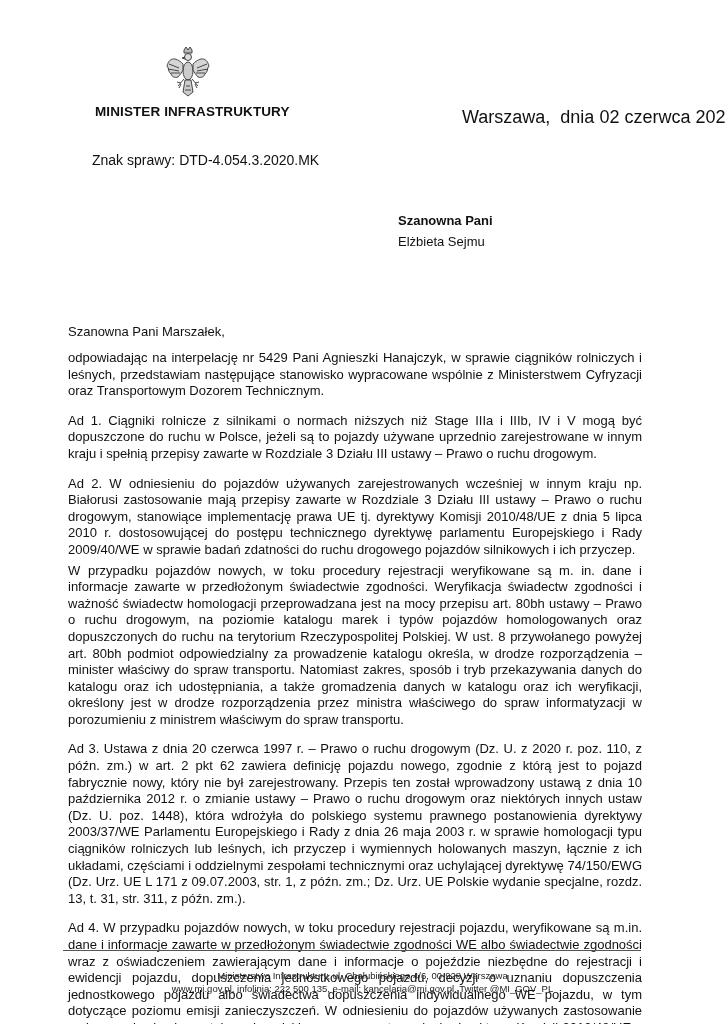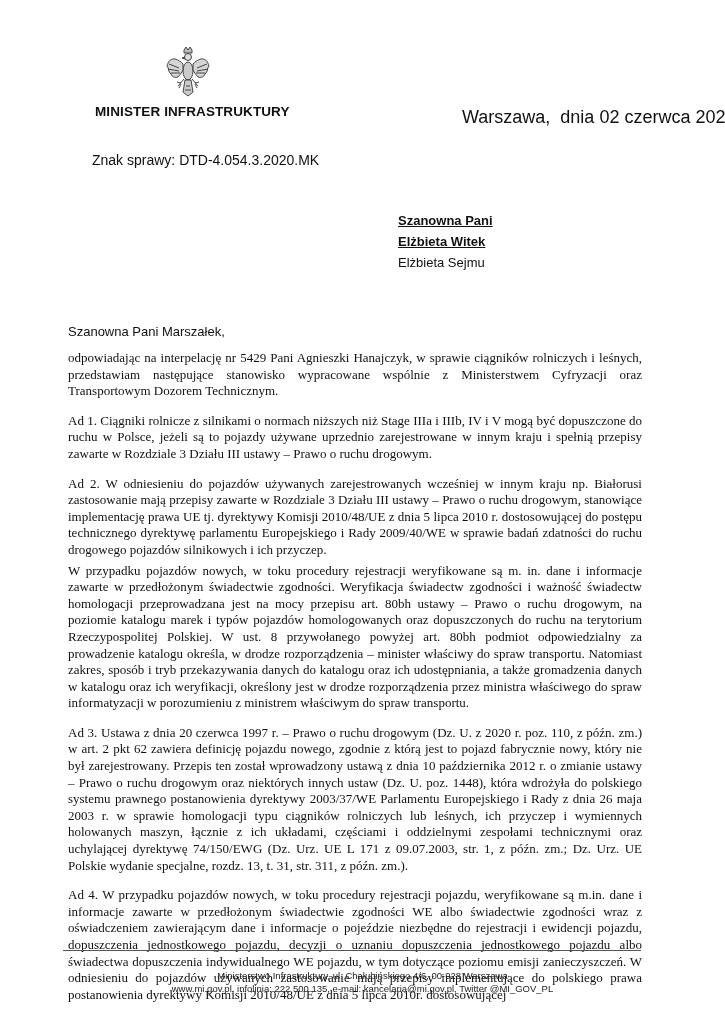--- a/index.html
+++ b/index.html
@@ -6,27 +6,27 @@
   body {
     width: 725px; height: 1024px; position: relative; overflow: hidden;
     font-family: "Liberation Sans", sans-serif; color: #111111;
   }
   .emblem { position: absolute; left: 165px; top: 46px; width: 46px; height: 52px; }
   .org-name { position: absolute; left: 95px; top: 104px; font-size: 13.5px; font-weight: bold; letter-spacing: 0.1px; }
   .place-date { position: absolute; left: 462px; top: 107px; font-size: 18px; white-space: pre; text-align: right; }
   .case-ref { position: absolute; left: 92px; top: 152px; font-size: 14px; }
   .recipient { position: absolute; left: 398px; top: 210px; font-size: 13px; }
   .recipient div { height: 21px; line-height: 21px; }
-  .recipient .bold { font-weight: bold; text-decoration: underline; }
+  .recipient .bold { font-weight: bold; }
   .salutation { position: absolute; left: 68px; top: 324px; font-size: 13px; }
   .body-text {
     position: absolute; left: 68px; top: 350px; width: 574px;
     font-size: 13px; line-height: 16.6px; text-align: justify;
   }
-  .body-text p { margin: 0 0 13px 0; font-family: Liberation Serif, serif; }
+  .body-text p { margin: 0 0 13px 0; }
   .body-text p.tight { margin-bottom: 4px; }
   .footer-rule { position: absolute; left: 63px; top: 950px; width: 578px; height: 0; border-top: 1px solid #555; }
   .footer { position: absolute; left: 0; top: 969px; width: 725px; text-align: center; font-size: 9.5px; line-height: 13px; color: #222; }
 </style>
 </head>
 <body>
 
 <div class="emblem">
   <svg viewBox="0 0 46 52" width="46" height="52">
     <g fill="none" stroke="#333" stroke-width="0.9">
@@ -51,21 +51,20 @@
     </g>
   </svg>
 </div>
 
 <div class="org-name">MINISTER INFRASTRUKTURY</div>
 <div class="place-date">Warszawa,  dnia 02 czerwca 2020 r.</div>
 <div class="case-ref">Znak sprawy: DTD-4.054.3.2020.MK</div>
 
 <div class="recipient">
   <div class="bold">Szanowna Pani</div>
-  <div class="bold">Elżbieta Witek</div>
   <div>Elżbieta Sejmu</div>
 </div>
 
 <div class="salutation">Szanowna Pani Marszałek,</div>
 
 <div class="body-text">
   <p>odpowiadając na interpelację nr 5429 Pani Agnieszki Hanajczyk, w sprawie ciągników rolniczych i leśnych, przedstawiam następujące stanowisko wypracowane wspólnie z Ministerstwem Cyfryzacji oraz Transportowym Dozorem Technicznym.</p>
   <p>Ad 1. Ciągniki rolnicze z silnikami o normach niższych niż Stage IIIa i IIIb, IV i V mogą być dopuszczone do ruchu w Polsce, jeżeli są to pojazdy używane uprzednio zarejestrowane w innym kraju i spełnią przepisy zawarte w Rozdziale 3 Działu III ustawy – Prawo o ruchu drogowym.</p>
   <p class="tight">Ad 2. W odniesieniu do pojazdów używanych zarejestrowanych wcześniej w innym kraju np. Białorusi zastosowanie mają przepisy zawarte w Rozdziale 3 Działu III ustawy – Prawo o ruchu drogowym, stanowiące implementację prawa UE tj. dyrektywy Komisji 2010/48/UE z dnia 5 lipca 2010 r. dostosowującej do postępu technicznego dyrektywę parlamentu Europejskiego i Rady 2009/40/WE w sprawie badań zdatności do ruchu drogowego pojazdów silnikowych i ich przyczep.</p>
   <p>W przypadku pojazdów nowych, w toku procedury rejestracji weryfikowane są m. in. dane i informacje zawarte w przedłożonym świadectwie zgodności. Weryfikacja świadectw zgodności i ważność świadectw homologacji przeprowadzana jest na mocy przepisu art. 80bh ustawy – Prawo o ruchu drogowym, na poziomie katalogu marek i typów pojazdów homologowanych oraz dopuszczonych do ruchu na terytorium Rzeczypospolitej Polskiej. W ust. 8 przywołanego powyżej art. 80bh podmiot odpowiedzialny za prowadzenie katalogu określa, w drodze rozporządzenia – minister właściwy do spraw transportu. Natomiast zakres, sposób i tryb przekazywania danych do katalogu oraz ich udostępniania, a także gromadzenia danych w katalogu oraz ich weryfikacji, określony jest w drodze rozporządzenia przez ministra właściwego do spraw informatyzacji w porozumieniu z ministrem właściwym do spraw transportu.</p>

